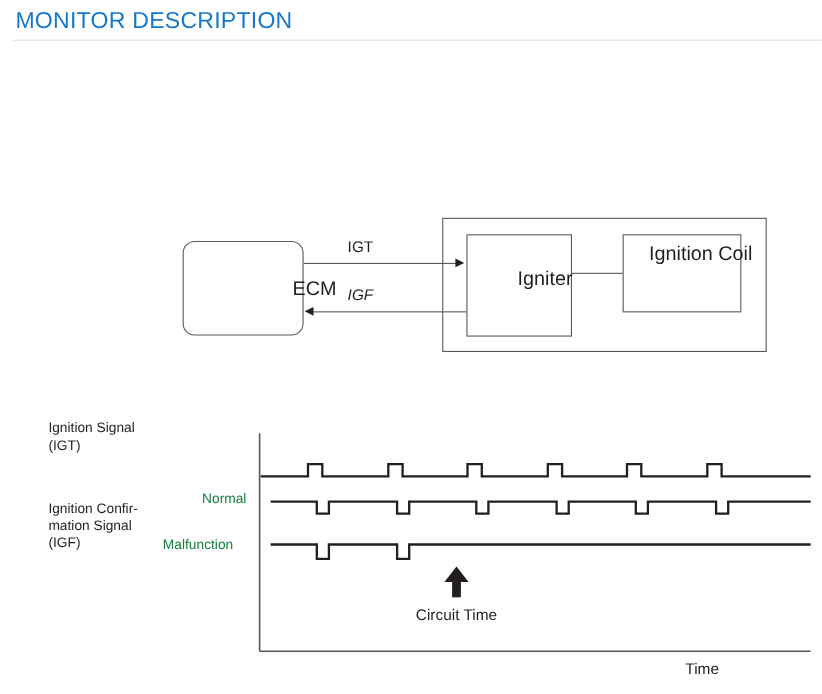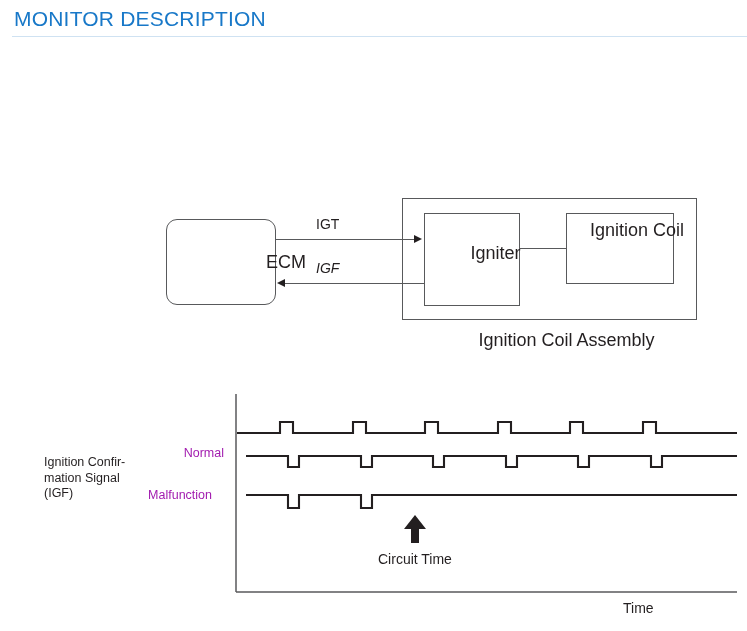--- a/index.html
+++ b/index.html
@@ -47,21 +47,21 @@
   }
   .hline{position:absolute;height:1.4px;background:#58595b;}
   .caption{
     position:absolute;font-size:14px;color:#231f20;white-space:nowrap;
   }
   .sig-label{
     position:absolute;font-size:12.5px;color:#231f20;
     line-height:15.5px;white-space:nowrap;
   }
   .sig-label-r{
-    position:absolute;font-size:12.5px;color:#a21caf;
+    position:absolute;font-size:12.5px;color:#15803d;
     white-space:nowrap;text-align:right;
   }
 
   
   .arrow-right{
     position:absolute;width:0;height:0;
     border-top:4.5px solid transparent;
     border-bottom:4.5px solid transparent;
     border-left:8px solid #231f20;
   }
@@ -82,21 +82,20 @@
 <div class="page">
 
   <div class="header">
     <div class="header-title">MONITOR DESCRIPTION</div>
     <div class="header-rule"></div>
   </div>
 
   <div class="diagram">
 
     <div class="box" style="left:402px;top:198px;width:295px;height:122px;"></div>
-    <div class="box-label" style="left:402px;top:330px;width:295px;">Ignition Coil Assembly</div>
 
     <div class="box box-rounded" style="left:166px;top:219px;width:110px;height:86px;"></div>
     <div class="box-label" style="left:166px;top:252px;width:110px;margin-left:48px;">ECM</div>
 
     <div class="box" style="left:424px;top:213px;width:96px;height:93px;"></div>
     <div class="box-label" style="left:424px;top:243px;width:109px;">Igniter</div>
 
     <div class="box" style="left:566px;top:213px;width:108px;height:71px;"></div>
     <div class="box-label" style="left:566px;top:220px;width:108px;">Ignition Coil</div>
 
@@ -104,20 +103,24 @@
     <div class="arrow-right" style="left:414px;top:235px;"></div>
     <div class="caption" style="left:316px;top:216px;">IGT</div>
 
     <div class="hline" style="left:284px;top:283px;width:140px;"></div>
     <div class="arrow-left" style="left:277px;top:279px;"></div>
     <div class="caption" style="left:316px;top:260px;font-style:italic;">IGF</div>
 
     <div class="hline" style="left:520px;top:248px;width:46px;"></div>
   </div>
 
+  <div class="sig-label" style="left:44px;top:382px;">
+    <div>Ignition Signal</div>
+    <div>(IGT)</div>
+  </div>
 
   <div class="sig-label" style="left:44px;top:455px;">
     <div>Ignition Confir-</div>
     <div>mation Signal</div>
     <div>(IGF)</div>
   </div>
 
   <div class="sig-label-r" style="left:100px;top:446px;width:124px;">Normal</div>
   <div class="sig-label-r" style="left:88px;top:488px;width:124px;">Malfunction</div>
 

